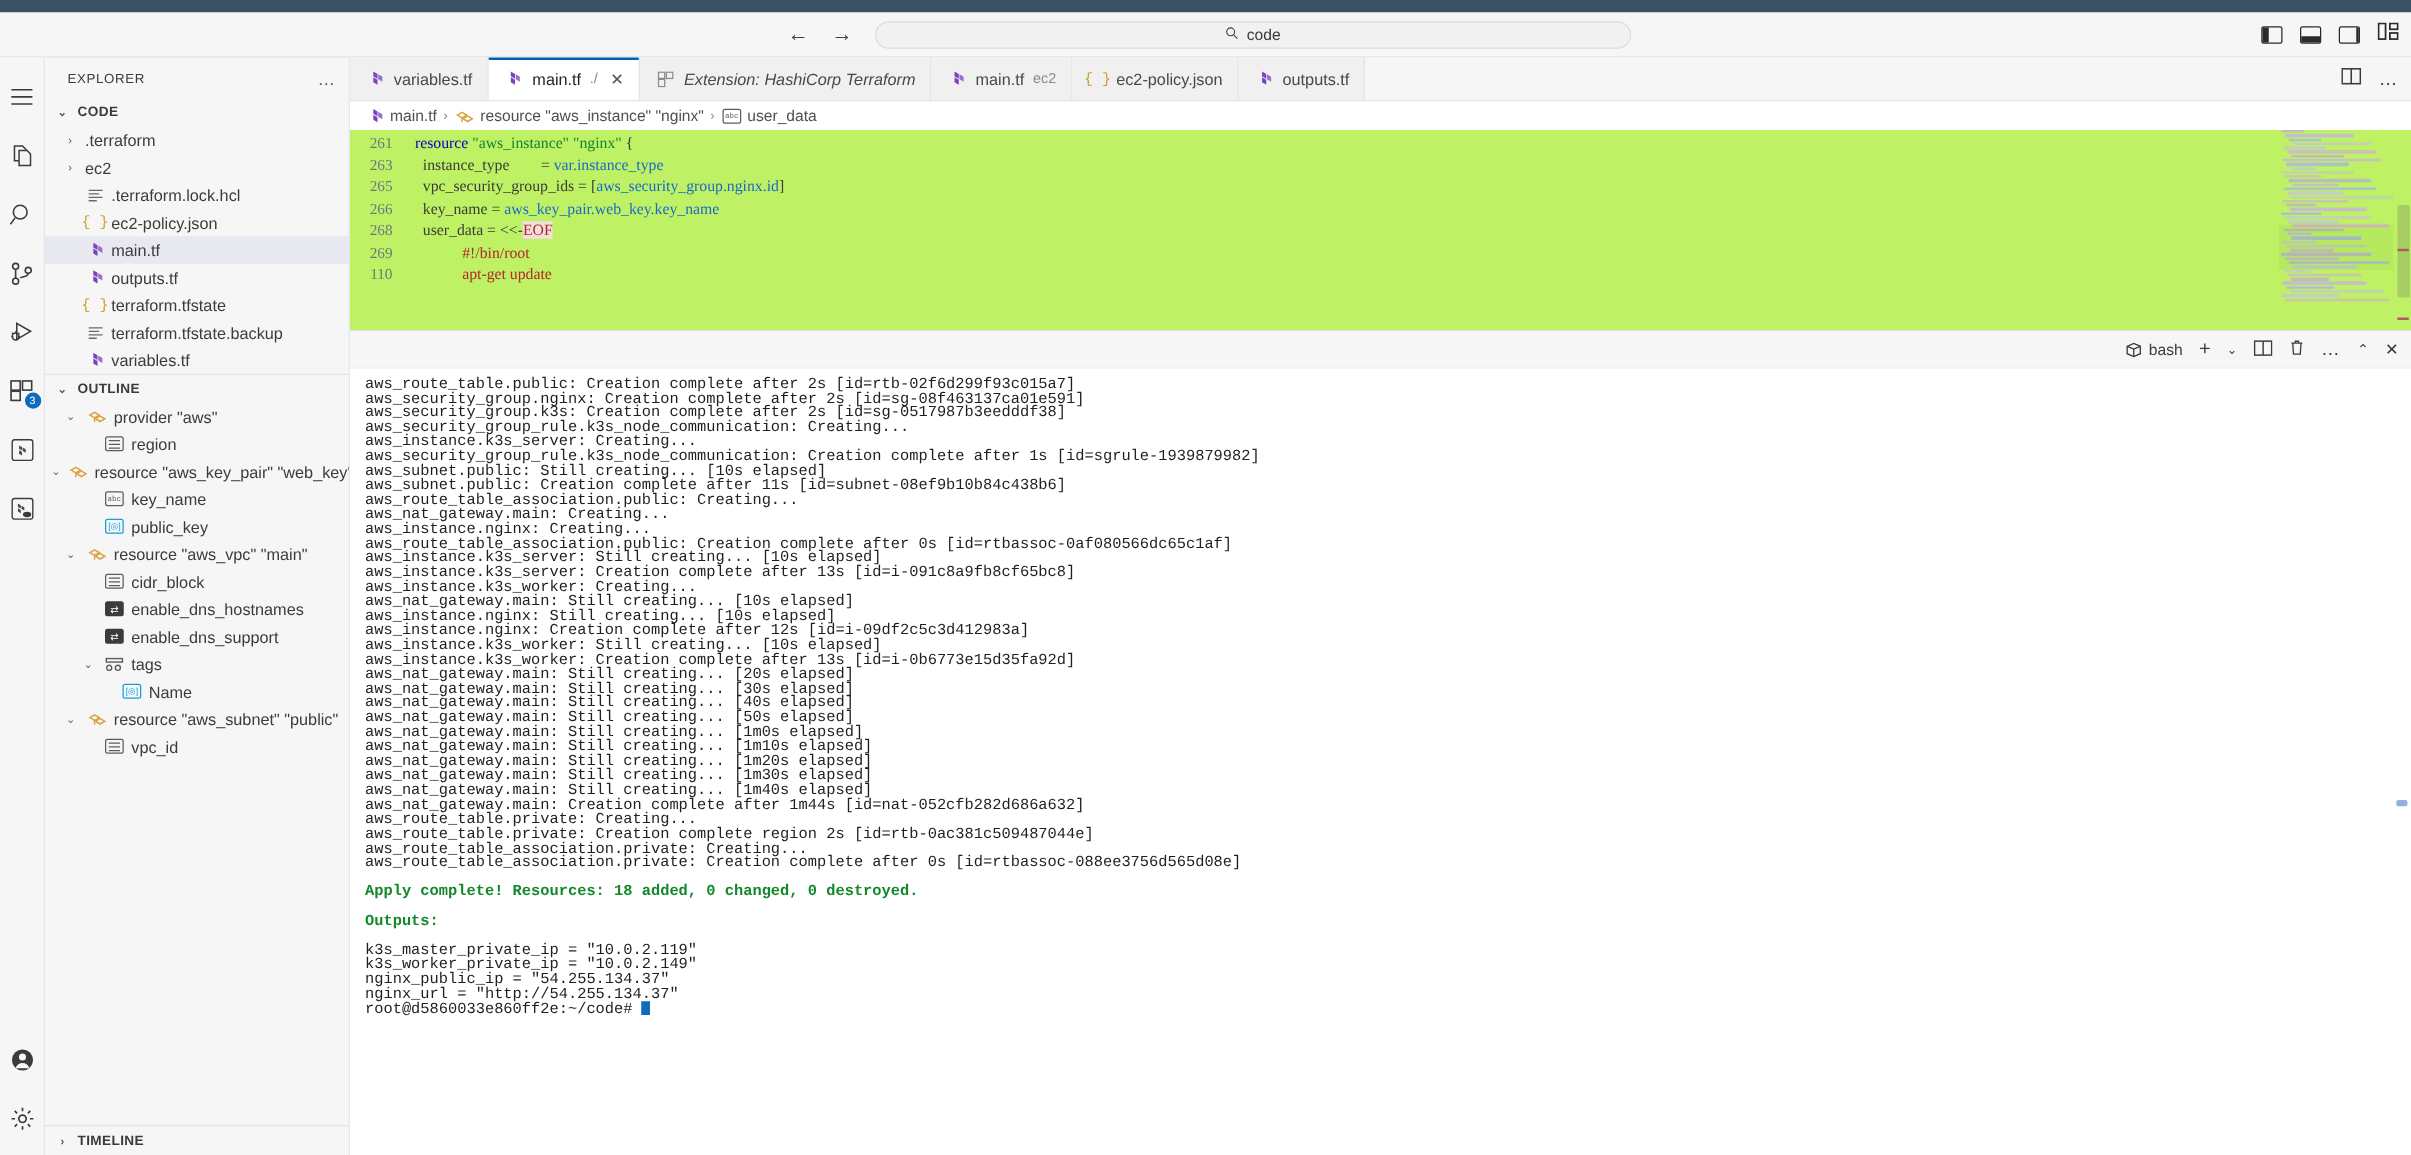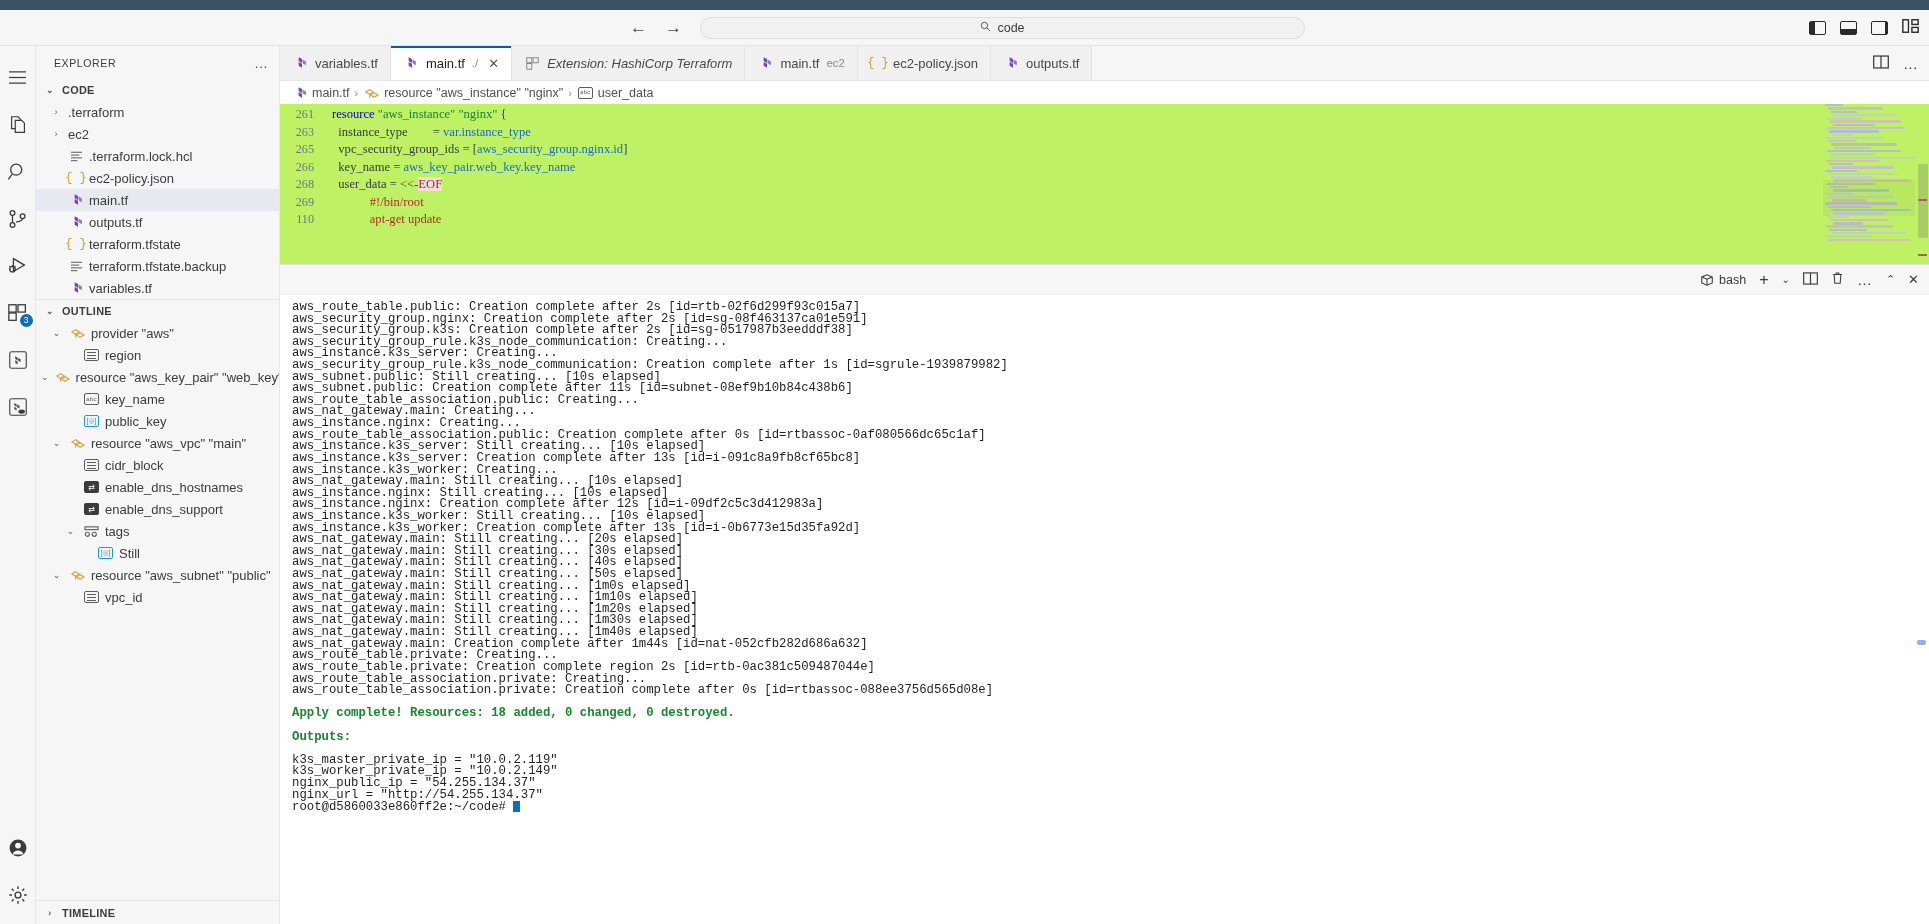--- a/index.html
+++ b/index.html
@@ -481,21 +481,21 @@
                 </svg>
               </span>
               <span>tags</span>
             </div>
             <div class="orow">
               <span style="display:inline-block;width:36px"></span>
               <span style="display:inline-block;width:15px"></span>
               <span class="sym">
                 <span class="sym-key">[◎]</span>
               </span>
-              <span>Still</span>
+              <span>Name</span>
             </div>
             <div class="orow">
               <span style="display:inline-block;width:8px"></span>
               <span class="chev" style="width:15px">⌄</span>
               <span class="sym">
                 <svg width="15" height="14" viewBox="0 0 16 15">
                   <path d="M2 6.5l4-2.4 4 2.4-4 2.4z" fill="none" stroke="#d9a441" stroke-width="1.3"></path>
                   <path d="M6.8 9.6l4-2.3 4 2.3-4 2.4z" fill="none" stroke="#d9a441" stroke-width="1.3"></path>
                   <path d="M6 9v3.6" stroke="#d9a441" stroke-width="1.2"></path>
                 </svg>

